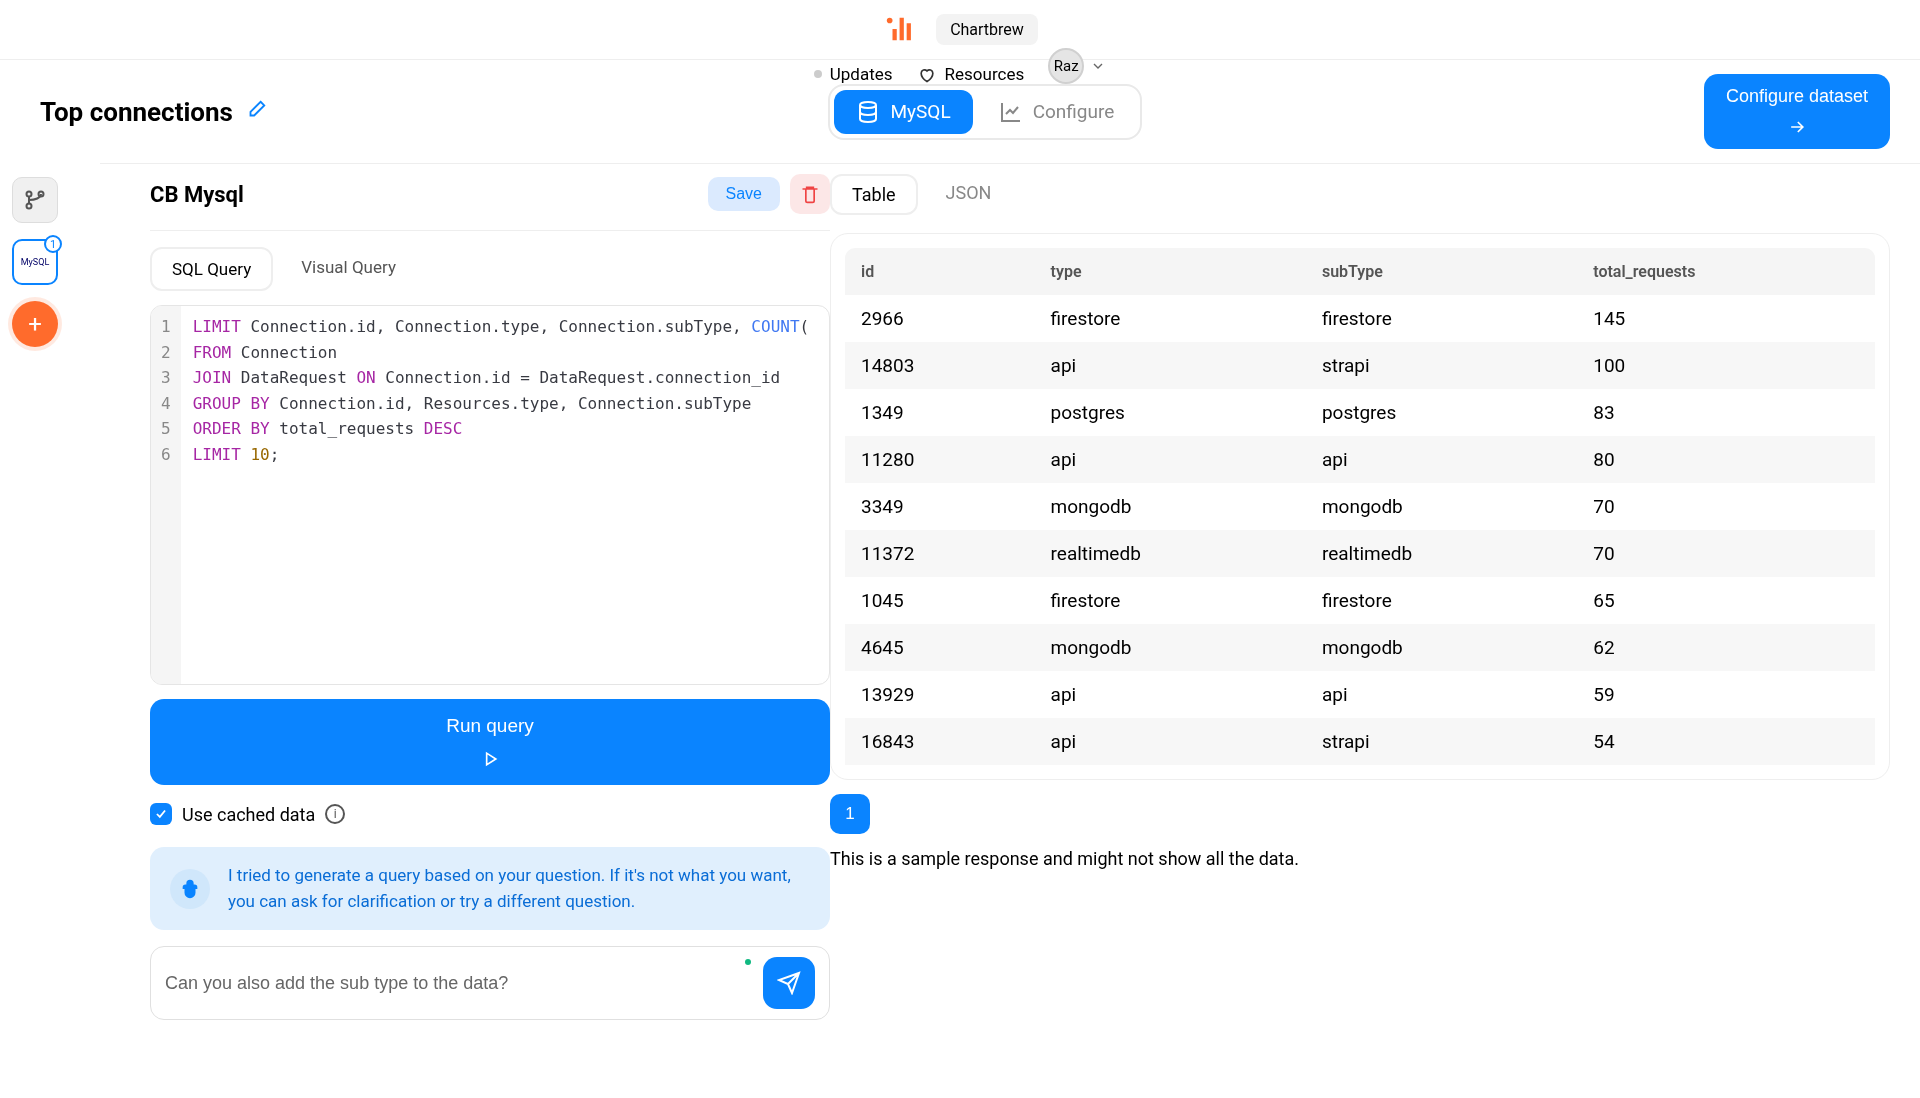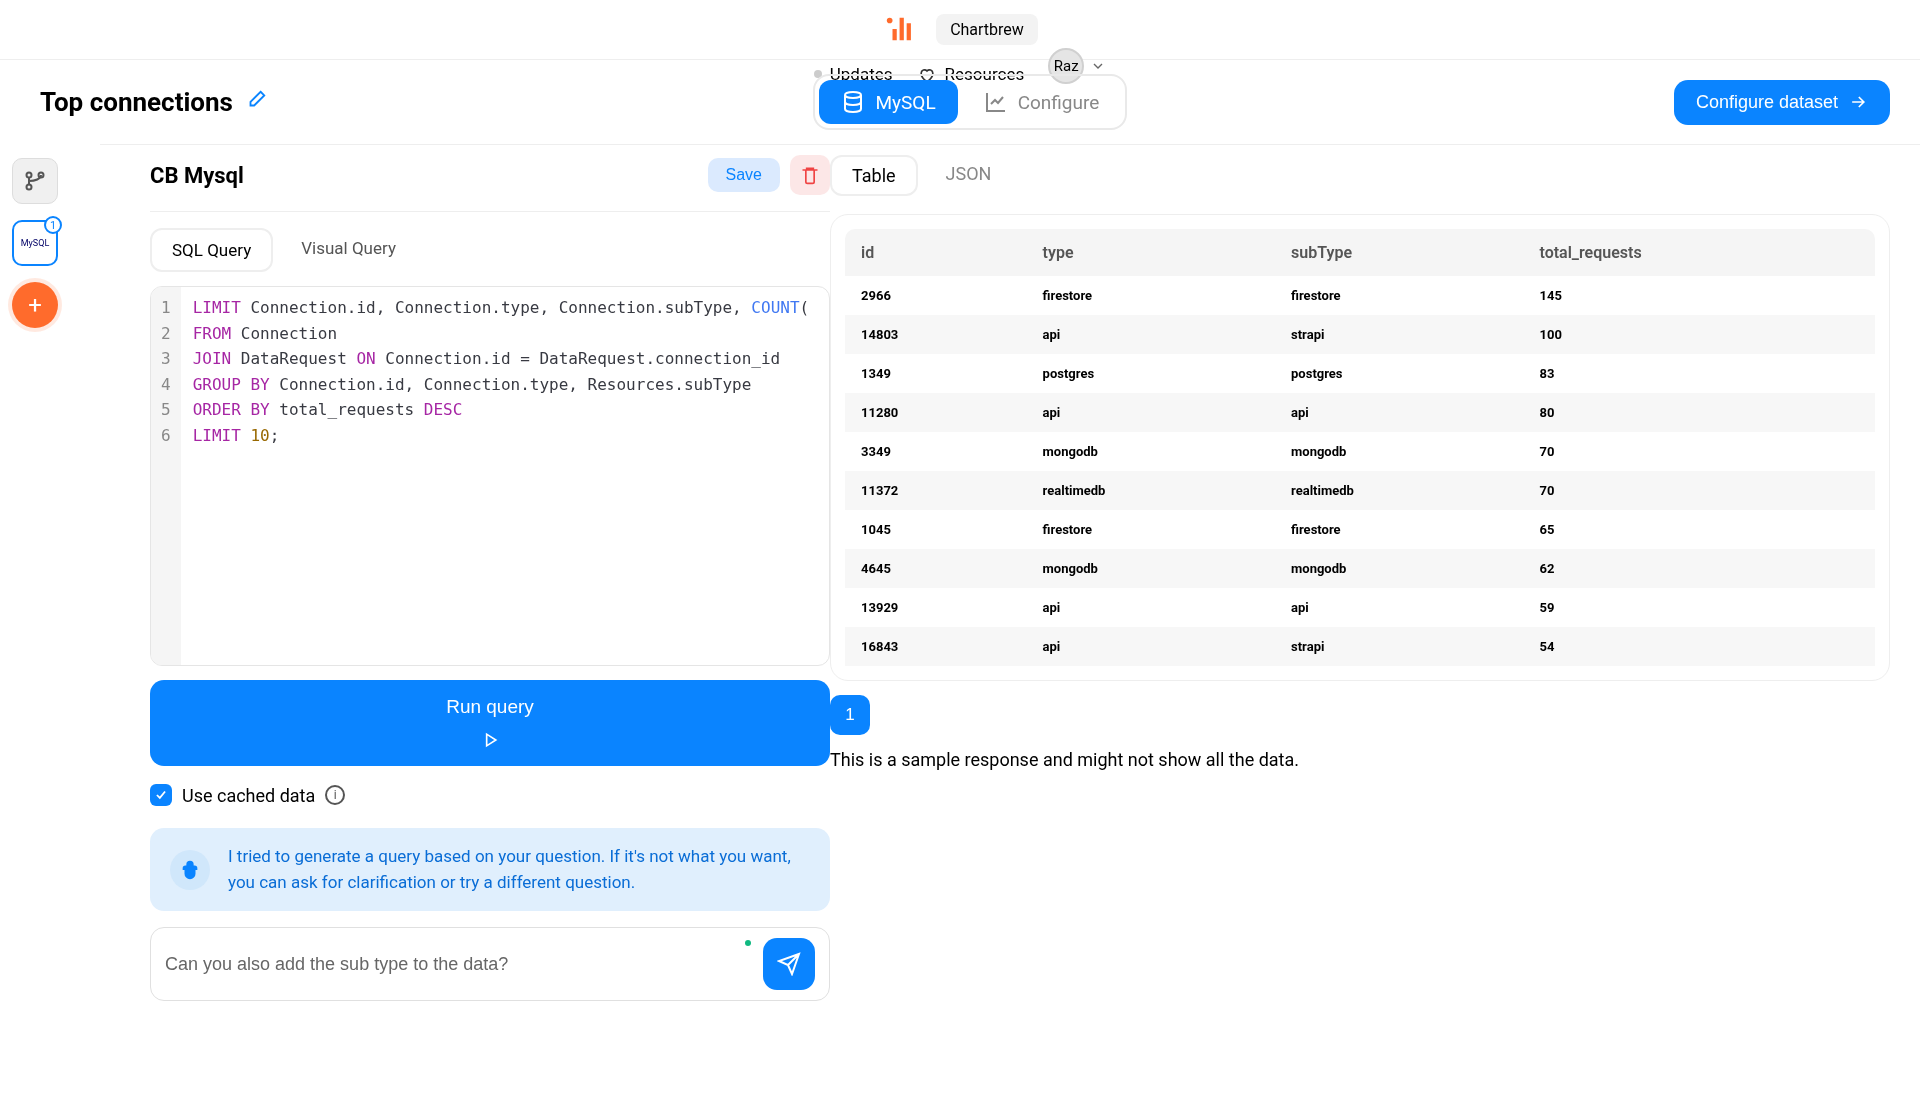--- a/index.html
+++ b/index.html
@@ -17,21 +17,21 @@
 .avatar-wrap { display: flex; align-items: center; gap: 6px; }
 
 
 .secondbar { display: flex; align-items: center; justify-content: space-between; padding: 14px 30px 14px 40px; }
 .page-title-wrap { display: flex; align-items: center; gap: 12px; }
 .page-title { font-size: 26px; font-weight: 700; }
 .edit-icon { color: #0a84ff; cursor: pointer; }
 .pill-group { display: flex; align-items: center; border: 2px solid #e9e9e9; border-radius: 16px; padding: 4px; gap: 4px; }
 .pill { display: flex; align-items: center; gap: 10px; padding: 10px 22px; border-radius: 12px; font-size: 19px; cursor: pointer; color: #888; }
 .pill.active { background: #0a84ff; color: #fff; }
-.config-dataset-btn { background: #0a84ff; color: #fff; padding: 12px 22px; border: none; border-radius: 14px; font-size: 18px; display: flex; align-items: center; gap: 10px; cursor: pointer; }
+.config-dataset-btn { background: #0a84ff; color: #fff; padding: 12px 22px; border: none; border-radius: 14px; font-size: 18px; display: flex; align-items: center; gap: 10px; cursor: pointer; flex-direction: column; }
 
 
 .layout { display: flex; }
 .sidebar { width: 70px; padding: 14px 10px; display: flex; flex-direction: column; gap: 16px; align-items: center; }
 .side-btn { width: 46px; height: 46px; border-radius: 10px; display: flex; align-items: center; justify-content: center; cursor: pointer; position: relative; }
 .side-btn.branch { background: #f0f0f0; border: 1px solid #ddd; }
 .side-btn.mysql { border: 2px solid #0a84ff; background: #fff; font-size: 10px; color: #006; }
 .side-btn.mysql .badge { position: absolute; top: -6px; right: -6px; background: #fff; border: 2px solid #0a84ff; color: #0a84ff; width: 18px; height: 18px; border-radius: 50%; font-size: 11px; display: flex; align-items: center; justify-content: center; }
 .side-btn.add { background: #ff6b2c; color: #fff; border-radius: 50%; box-shadow: 0 0 0 4px rgba(255,107,44,0.15); font-size: 24px; }
 
@@ -76,21 +76,21 @@
 .right-panel { flex: 1; }
 .view-tabs { display: flex; gap: 8px; margin-bottom: 18px; }
 .view-tab { padding: 8px 20px; border-radius: 12px; font-size: 18px; cursor: pointer; color: #888; }
 .view-tab.active { background: #fff; border: 2px solid #eee; color: #000; }
 
 .data-card { border: 1px solid #eee; border-radius: 18px; padding: 14px; }
 .data-table { width: 100%; border-collapse: collapse; }
 .data-table th { background: #f5f5f5; text-align: left; padding: 14px 16px; font-size: 16px; font-weight: 600; color: #555; }
 .data-table th:first-child { border-top-left-radius: 10px; }
 .data-table th:last-child { border-top-right-radius: 10px; }
-.data-table td { padding: 12px 16px; font-size: 13px; font-weight: bold; }
+.data-table td { padding: 12px 16px; font-size: 19px; }
 .data-table tbody tr:nth-child(even) { background: #f7f7f7; }
 
 .pagination { margin-top: 14px; }
 .page-btn { background: #0a84ff; color: #fff; border: none; width: 40px; height: 40px; border-radius: 10px; font-size: 17px; cursor: pointer; }
 .sample-note { margin-top: 14px; font-size: 18px; }
 </style>
 </head>
 <body>
 
 <div class="topbar">
@@ -199,21 +199,21 @@
             <div>1</div>
             <div>2</div>
             <div>3</div>
             <div>4</div>
             <div>5</div>
             <div>6</div>
           </div>
         <div class="code" id="code"><span class="kw">LIMIT</span><span class="ident"> Connection.id, Connection.type, Connection.subType, </span><span class="fn">COUNT</span><span class="op">(</span>
 <span class="kw">FROM</span><span class="ident"> Connection</span>
 <span class="kw">JOIN</span><span class="ident"> DataRequest </span><span class="kw">ON</span><span class="ident"> Connection.id = DataRequest.connection_id</span>
-<span class="kw">GROUP BY</span><span class="ident"> Connection.id, Connection.type, Resources.subType</span>
+<span class="kw">GROUP BY</span><span class="ident"> Connection.id, Resources.type, Connection.subType</span>
 <span class="kw">ORDER BY</span><span class="ident"> total_requests </span><span class="kw">DESC</span>
 <span class="kw">LIMIT </span><span class="num">10</span><span class="op">;</span></div>
       </div>
 
       <button class="run-btn">
         <span>Run query</span>
         <svg width="20" height="20" viewBox="0 0 24 24">
             <path fill="none" stroke="#fff" stroke-width="2" d="M8 5v14l11-7z"></path>
           </svg>
       </button>

